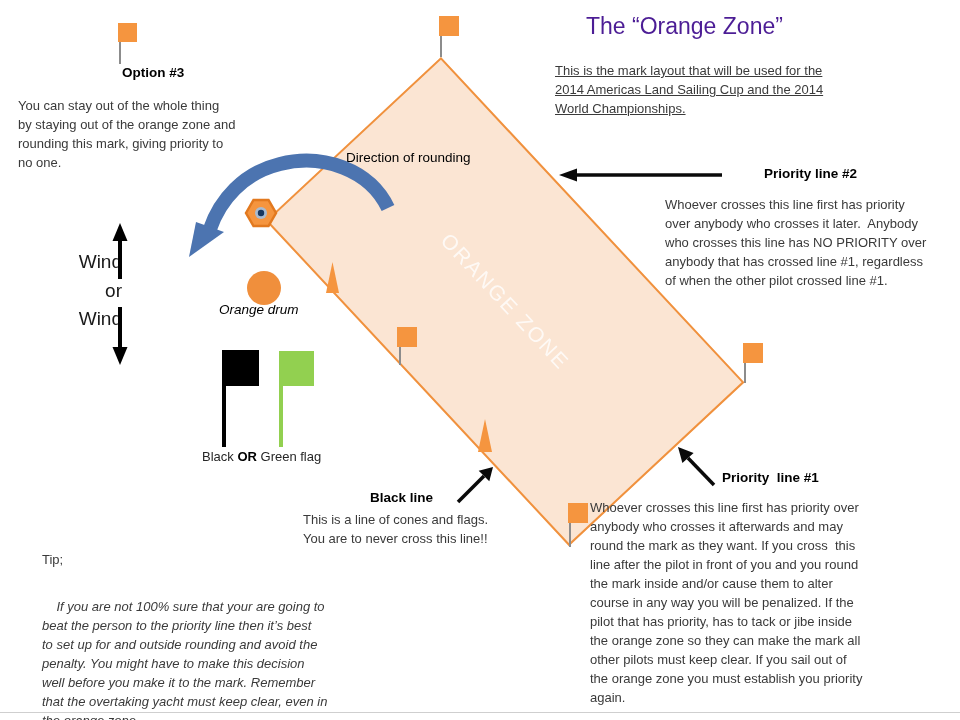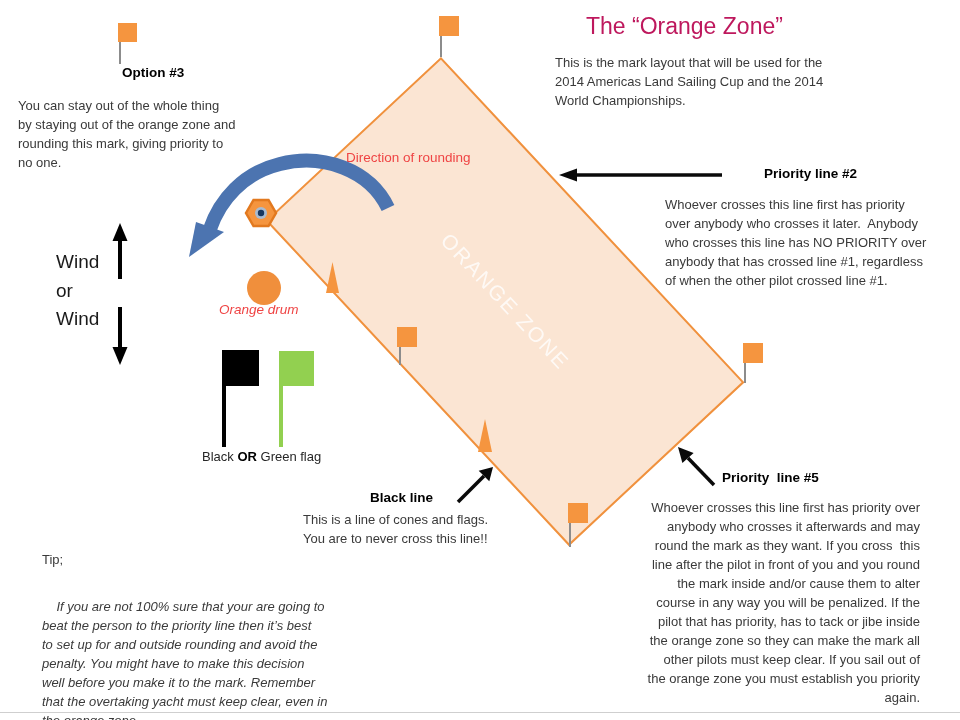--- a/index.html
+++ b/index.html
@@ -9,25 +9,25 @@
   }
   .para{
     position:absolute; font-size:13px; line-height:19px; color:#3a3a3a;
     white-space:pre-wrap;
   }
   .heading{
     position:absolute; font-size:13.5px; font-weight:bold; color:#000;
     white-space:pre;
   }
   #title{
-    position:absolute; left:586px; top:13px; font-size:23px; color:#be185d;
+    position:absolute; left:586px; top:13px; font-size:23px; color:#4c1d95;
     white-space:pre;
   }
   #wind-block{
-    position:absolute; left:56px; top:248px; width:66px; text-align:left;
+    position:absolute; left:56px; top:248px; width:66px; text-align:right;
     font-size:19px; line-height:28.5px; color:#1a1a1a;
   }
   
   #orange-zone-rect{
     position:absolute; left:441px; top:57px; width:445px; height:240px;
     background:#FBE5D3; border:2px solid #F0913D; box-sizing:border-box;
     transform:rotate(47deg); transform-origin:0 0;
     display:flex; align-items:center; justify-content:center;
   }
   #orange-zone-rect .watermark{
@@ -38,31 +38,31 @@
   .pole{position:absolute; width:2px; background:#8C8C8C;}
   .cone{position:absolute; background:#F5953F; clip-path:polygon(50% 0,100% 100%,0 100%);}
   #drum{position:absolute; left:247px; top:271px; width:34px; height:34px;
         border-radius:50%; background:#F08F3C;}
   #black-flag-square{position:absolute; left:222px; top:350px; width:37px; height:36px; background:#000;}
   #black-flag-pole{position:absolute; left:222px; top:386px; width:4px; height:61px; background:#000;}
   #green-flag-square{position:absolute; left:279px; top:351px; width:35px; height:35px; background:#92D050;}
   #green-flag-pole{position:absolute; left:279px; top:386px; width:4px; height:61px; background:#92D050;}
   #flag-legend{position:absolute; left:202px; top:449px; font-size:13px; color:#262626;}
   #flag-legend b{color:#000;}
-  .small-label{position:absolute; font-size:13.5px; color:#ef4444; white-space:pre;}
+  .small-label{position:absolute; font-size:13.5px; color:#000000; white-space:pre;}
   svg{position:absolute; overflow:visible;}
   #bottom-line{position:absolute; left:0; top:712px; width:960px; height:1px; background:#cfcfcf;}
 </style>
 </head>
 <body>
 
 <div id="slide">
 
   <div id="title">The “Orange Zone”</div>
-  <div class="para" style="left:555px; top:53px; width:360px;">This is the mark layout that will be used for the
+  <div class="para" style="left:555px; top:61px; width:360px;text-decoration:underline;">This is the mark layout that will be used for the
 2014 Americas Land Sailing Cup and the 2014
 World Championships.</div>
 
   <div class="flag" style="left:118px; top:23px; width:19px; height:19px;"></div>
   <div class="pole" style="left:119px; top:42px; height:22px;"></div>
   <div class="heading" style="left:91px; top:65px;margin-left:31px;">Option #3</div>
   <div class="para" style="left:18px; top:96px; width:280px;">You can stay out of the whole thing
 by staying out of the orange zone and
 rounding this mark, giving priority to
 no one.</div>
@@ -127,22 +127,22 @@
   <div class="para" style="left:665px; top:195px; width:300px;">Whoever crosses this line first has priority
 over anybody who crosses it later.  Anybody
 who crosses this line has NO PRIORITY over
 anybody that has crossed line #1, regardless
 of when the other pilot crossed line #1.</div>
 
   <svg style="left:672px; top:442px;" width="50" height="46">
     <line x1="16" y1="16" x2="42" y2="43" stroke="#0a0a0a" stroke-width="3.5"></line>
     <polygon points="6,5 21.6,11 10.4,21" fill="#0a0a0a"></polygon>
   </svg>
-  <div class="heading" style="left:722px; top:470px;">Priority  line #5</div>
-  <div class="para" style="left:590px; top:498px; width:330px;text-align:right;">Whoever crosses this line first has priority over
+  <div class="heading" style="left:722px; top:470px;">Priority  line #1</div>
+  <div class="para" style="left:590px; top:498px; width:330px;">Whoever crosses this line first has priority over
 anybody who crosses it afterwards and may
 round the mark as they want. If you cross  this
 line after the pilot in front of you and you round
 the mark inside and/or cause them to alter
 course in any way you will be penalized. If the
 pilot that has priority, has to tack or jibe inside
 the orange zone so they can make the mark all
 other pilots must keep clear. If you sail out of
 the orange zone you must establish you priority
 again.</div>

